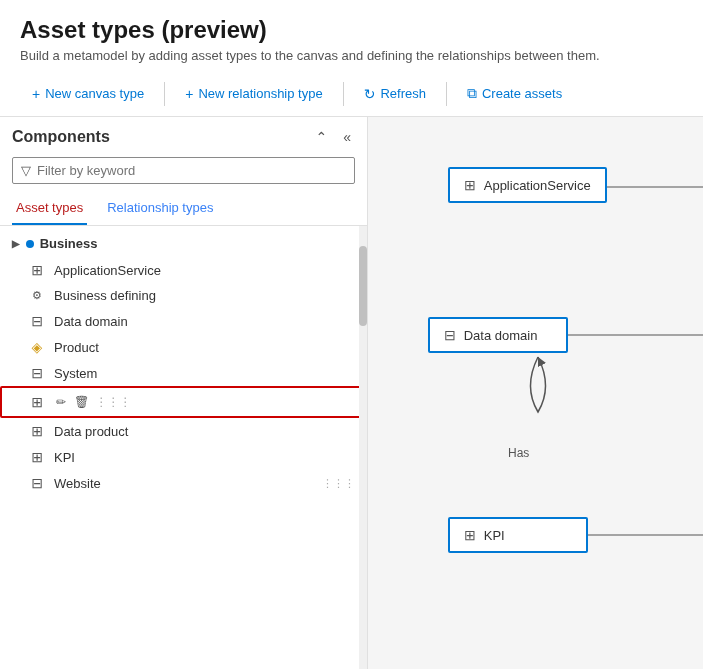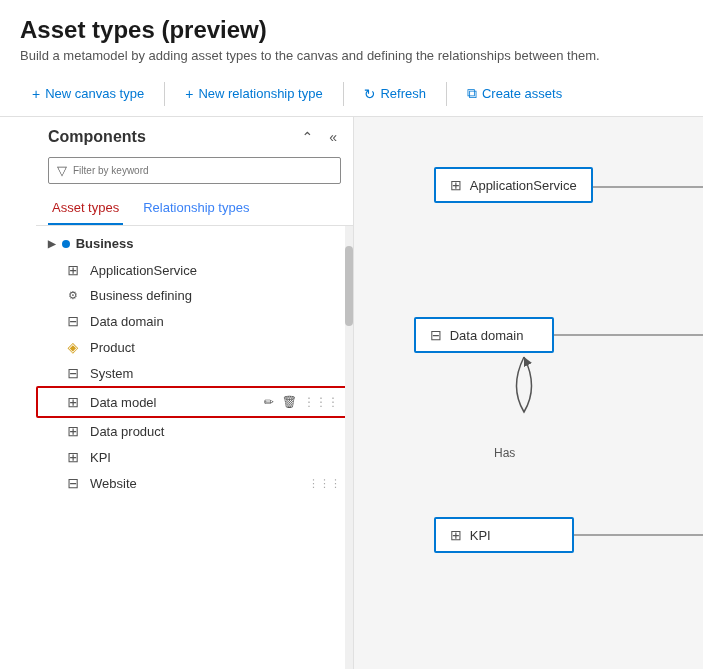--- a/index.html
+++ b/index.html
@@ -15,28 +15,28 @@
       padding: 6px 12px; border: none; background: none;
       color: #0078d4; cursor: pointer; font-size: 13px;
       border-radius: 2px;
     }
     .toolbar-divider { width: 1px; height: 24px; background: #d0d0d0; margin: 0 4px; }
     .toolbar-icon { font-size: 14px; }
 
     .main { display: flex; height: calc(672px - 120px); }
 
     
-    .sidebar { width: 318px; border-right: 1px solid #e0e0e0; display: flex; flex-direction: column; flex-shrink: 0; margin-left: 36px; }
+    .sidebar { width: 368px; border-right: 1px solid #e0e0e0; display: flex; flex-direction: column; flex-shrink: 0; }
     .sidebar-header { display: flex; align-items: center; justify-content: space-between; padding: 10px 12px; }
     .sidebar-title { font-size: 16px; font-weight: 600; }
     .sidebar-controls { display: flex; gap: 8px; color: #555; }
     .sidebar-control-btn { background: none; border: none; cursor: pointer; color: #555; font-size: 14px; padding: 2px 4px; }
 
     .search-box { margin: 0 12px 8px 12px; border: 1px solid #8a8a8a; border-radius: 2px; display: flex; align-items: center; padding: 5px 8px; gap: 6px; }
-    .search-box input { border: none; outline: none; font-size: 10px; color: #8b5cf6; width: 100%; background: transparent; }
+    .search-box input { border: none; outline: none; font-size: 13px; color: #8b5cf6; width: 100%; background: transparent; }
 
     .tabs { display: flex; border-bottom: 1px solid #e0e0e0; padding: 0 12px; }
     .tab { padding: 8px 4px; font-size: 13px; cursor: pointer; margin-right: 16px; border-bottom: 2px solid transparent; }
     .tab.active { color: #b91c1c; border-bottom: 2px solid #0078d4; font-weight: 500; }
     .tab.inactive { color: #3b82f6; }
 
     .tree { overflow-y: auto; flex: 1; padding: 4px 0; }
     .tree-group-label { display: flex; align-items: center; gap: 6px; padding: 6px 12px; font-size: 13px; font-weight: 600; color: #333; cursor: pointer; }
     .tree-group-label .chevron { font-size: 10px; color: #555; }
     .tree-group-label .group-color { width: 8px; height: 8px; border-radius: 50%; background: #0078d4; }
@@ -160,21 +160,20 @@
       <div class="tree-item">
         <span class="tree-item-icon" style="color:#d4a020;">◈</span>
         <span class="tree-item-label">Product</span>
       </div>
       <div class="tree-item">
         <span class="tree-item-icon">⊟</span>
         <span class="tree-item-label">System</span>
       </div>
       <div class="tree-item selected" style="border: 2px solid #c00; border-radius:2px; padding-left:26px;">
         <span class="tree-item-icon">⊞</span>
-        <span class="tree-item-label">Data model</span>
         <div class="tree-item-actions">
           <button class="tree-item-action-btn" title="Edit">✏</button>
           <button class="tree-item-action-btn" title="Delete">🗑</button>
           <span class="drag-handle">⋮⋮⋮</span>
         </div>
       </div>
       <div class="tree-item">
         <span class="tree-item-icon">⊞</span>
         <span class="tree-item-label">Data product</span>
       </div>

